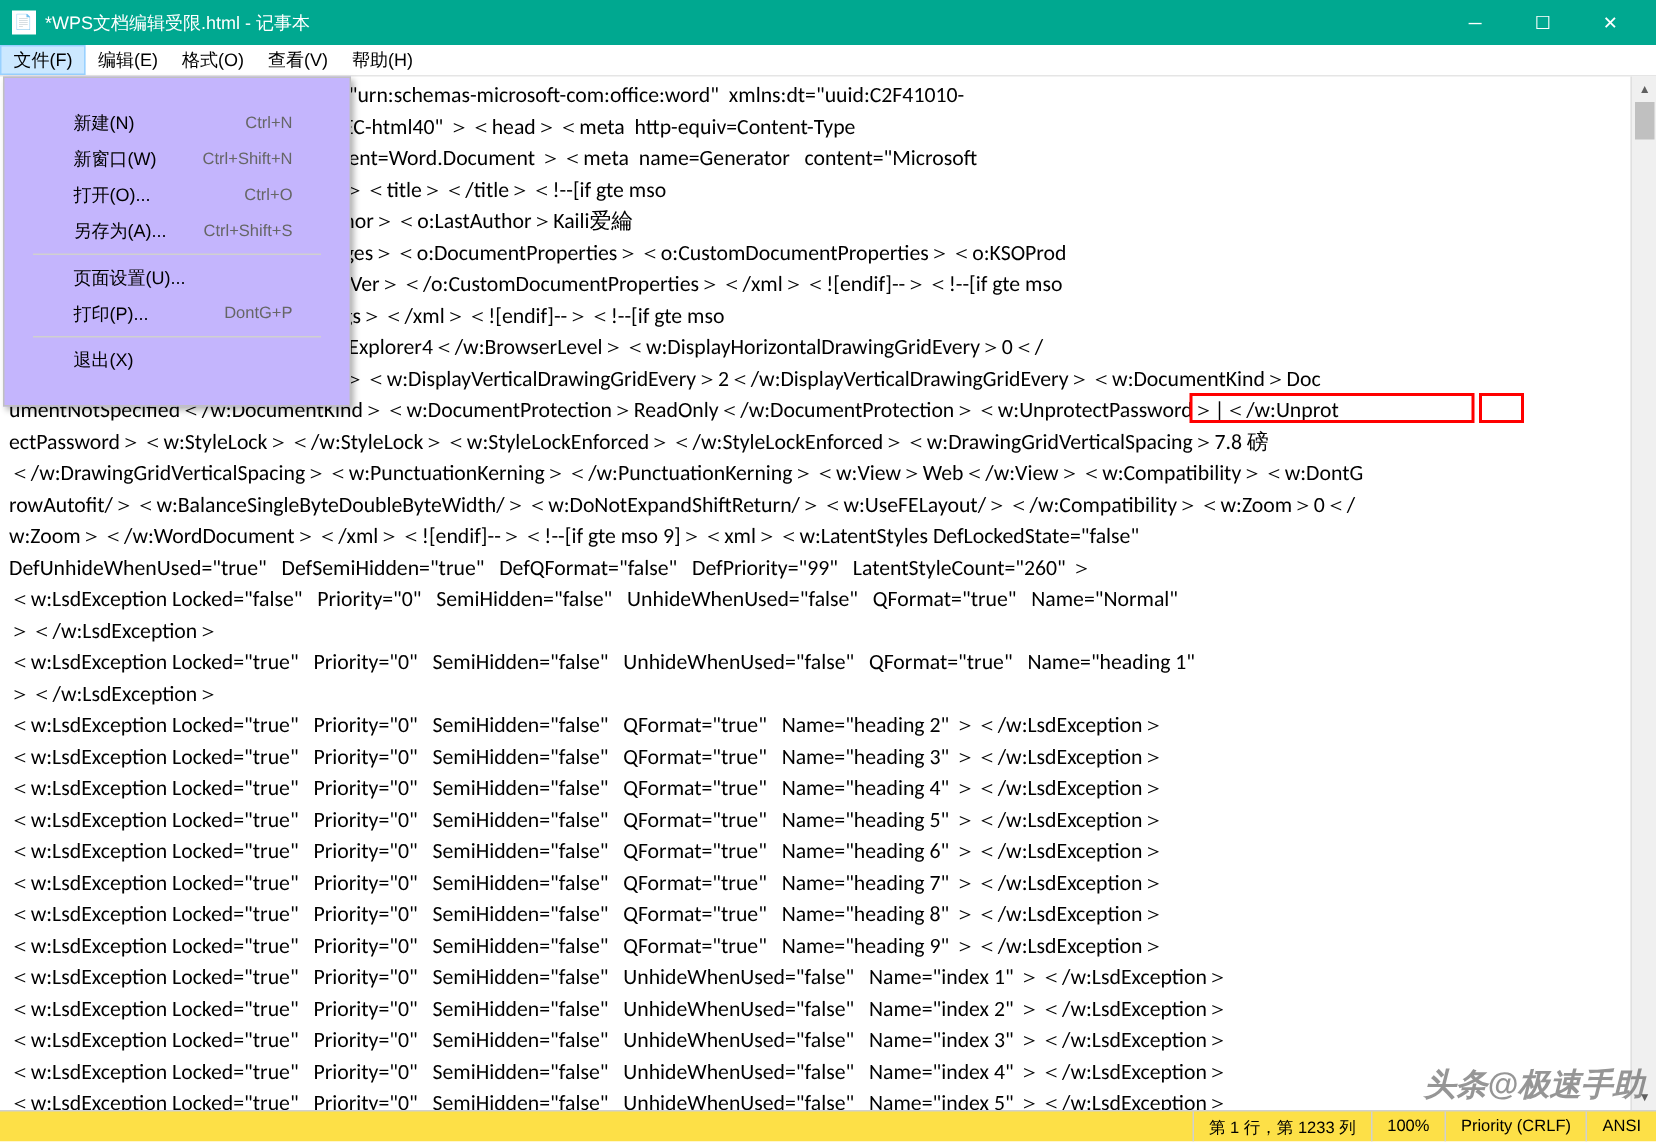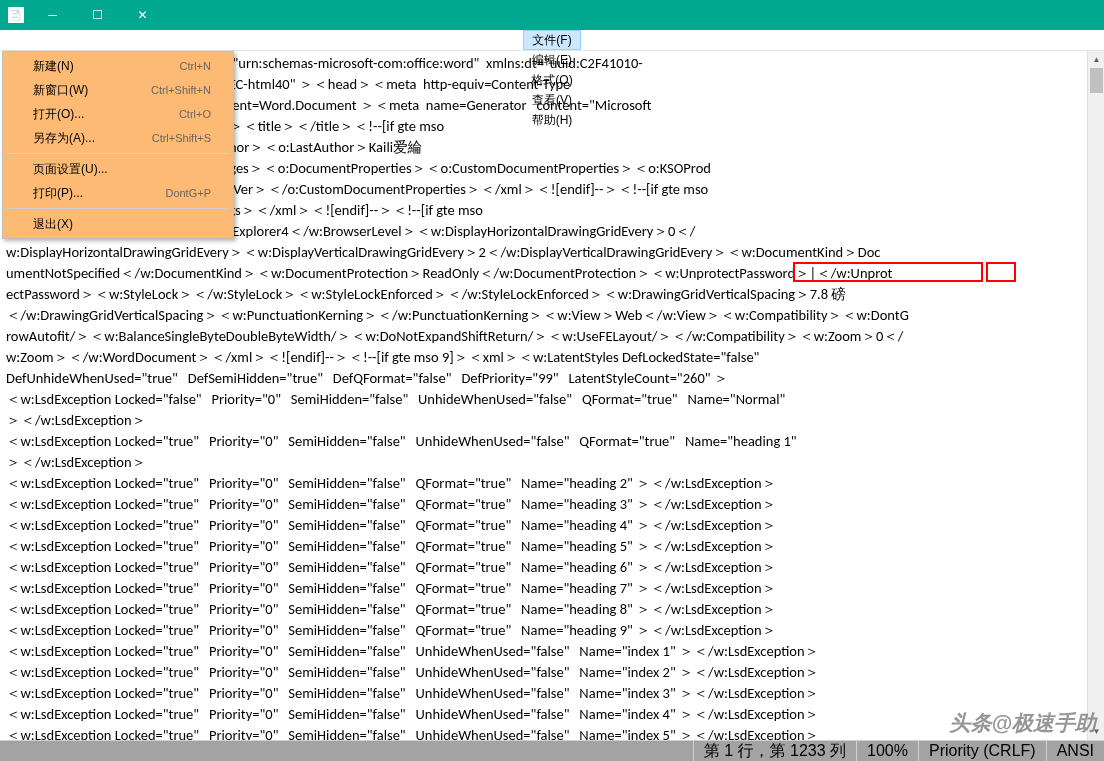--- a/index.html
+++ b/index.html
@@ -42,40 +42,39 @@
   color: #fff;
   cursor: pointer;
 }
 .menubar {
   height: 21px;
   background: #fff;
   border-bottom: 1px solid #e5e5e5;
   display: flex;
   align-items: center;
   font-size: 12px;
-  flex-direction: column;
 }
 .menu-item {
   padding: 2px 8px;
   cursor: pointer;
   height: 100%;
   display: flex;
   align-items: center;
 }
 .menu-item.active { background: #cce8ff; border: 1px solid #99d1ff; }
 .dropdown {
   position: absolute;
   left: 2px;
   top: 51px;
   width: 232px;
-  background: #fdba74;
+  background: #c4b5fd;
   border: 1px solid #c0c0c0;
   box-shadow: 2px 2px 4px rgba(0,0,0,0.3);
   z-index: 100;
-  padding: 2px;
+  padding: 18px;
 }
 .dropdown-item {
   display: flex;
   align-items: center;
   height: 24px;
   padding: 0 20px 0 28px;
   cursor: pointer;
   position: relative;
 }
 .dropdown-item.highlighted {
@@ -150,25 +149,25 @@
   height: 25px;
   background: #c0c0c0;
   cursor: pointer;
 }
 .statusbar {
   position: absolute;
   bottom: 0;
   left: 0;
   right: 0;
   height: 21px;
-  background: #a3a3a3;
+  background: #fde047;
   border-top: 1px solid #d0d0d0;
   display: flex;
   align-items: center;
-  font-size: 16px;
+  font-size: 11px;
 }
 .status-spacer { flex: 1; }
 .status-cell {
   padding: 0 10px;
   border-left: 1px solid #d0d0d0;
   height: 100%;
   display: flex;
   align-items: center;
 }
 .watermark {
@@ -180,20 +179,21 @@
   font-weight: bold;
   font-style: italic;
   pointer-events: none;
 }
 </style>
 </head>
 <body>
 
 <div class="titlebar">
   <span class="titlebar-icon">📄</span>
+  <span class="titlebar-title">*WPS文档编辑受限.html - 记事本</span>
   <div class="win-controls">
     <div class="win-btn">─</div>
     <div class="win-btn">☐</div>
     <div class="win-btn close">✕</div>
   </div>
 </div>
 
 <div class="menubar">
   <div class="menu-item active">文件(F)</div>
   <div class="menu-item">编辑(E)</div>

